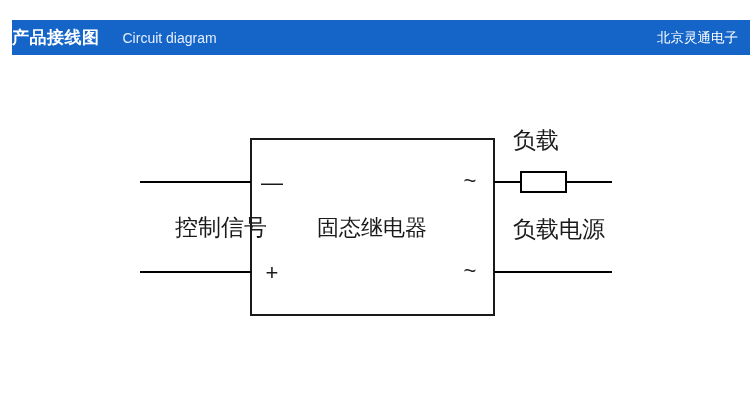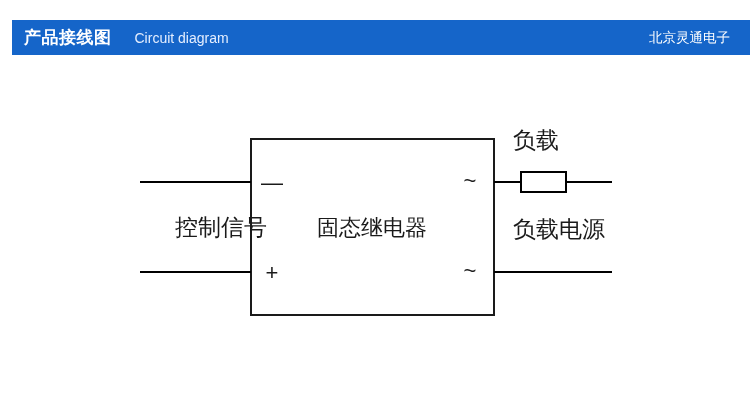--- a/index.html
+++ b/index.html
@@ -29,39 +29,38 @@
   }
   .header-accent {
     width: 12px;
     height: 35px;
     background: #ffffff;
     flex: 0 0 auto;
   }
   .header-left {
     display: flex;
     align-items: baseline;
-    padding-left: 12px;
     flex: 1 1 auto;
   }
   .header-title-cn {
     color: #ffffff;
     font-size: 17px;
     font-weight: bold;
     letter-spacing: 0.5px;
   }
   .header-title-en {
     color: #e4eeff;
     font-size: 14px;
     margin-left: 23px;
     font-weight: normal;
   }
   .header-right {
     color: #ffffff;
     font-size: 13.5px;
-    padding-right: 20px;
+    padding-right: 12px;
     white-space: nowrap;
   }
 
   
   .diagram {
     position: absolute;
     left: 0;
     top: 55px;
     width: 750px;
     height: 357px;

